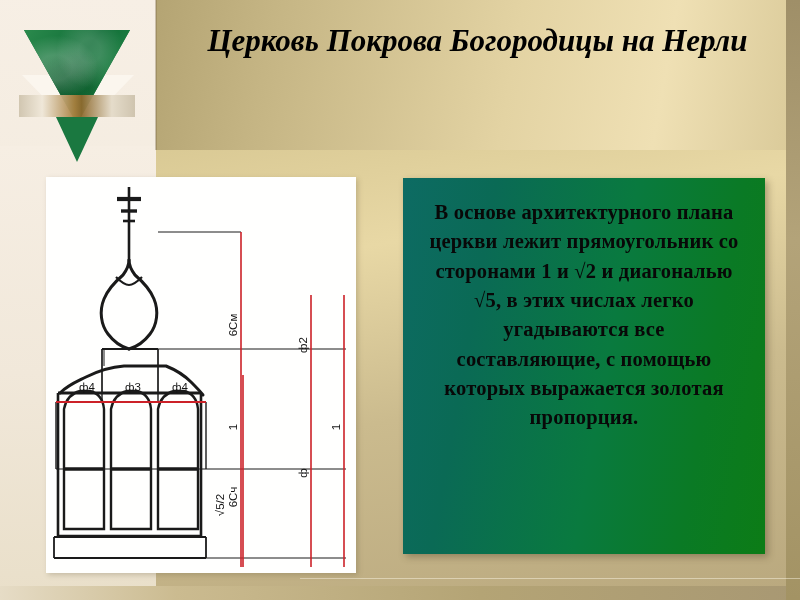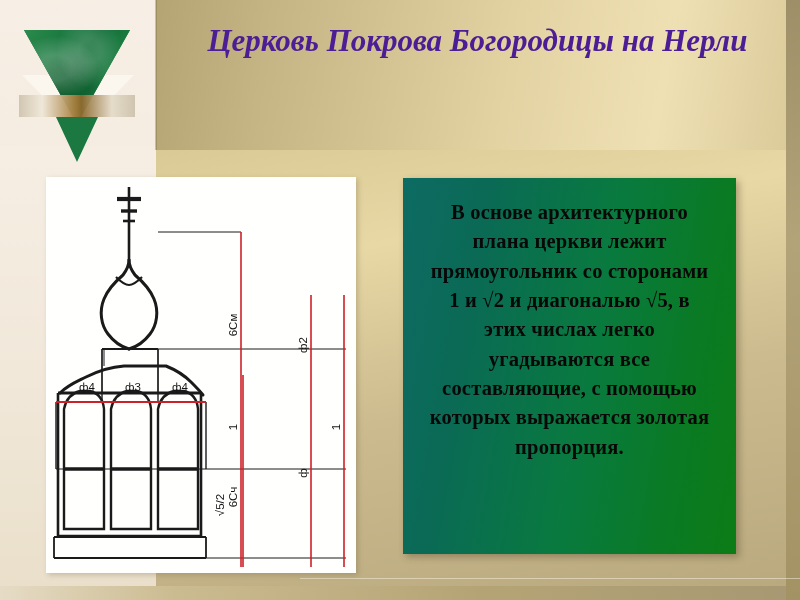--- a/index.html
+++ b/index.html
@@ -74,27 +74,27 @@
   .tri-tip {
     position:absolute; left:40px; top:97px; width:0; height:0;
     border-left:21px solid transparent; border-right:21px solid transparent;
     border-top:45px solid #1a7840;
   }
 
   
   #title {
     position:absolute; left:160px; top:20px; width:635px;
     text-align:center; font-style:italic; font-weight:bold;
-    font-size:31px; line-height:1.38; color:#4c1d95;
+    font-size:31px; line-height:1.38; color:#000000;
     font-family:"Liberation Serif", serif;
   }
 
   
   #green-box {
-    position:absolute; left:403px; top:178px; width:333px; height:376px;
+    position:absolute; left:403px; top:178px; width:362px; height:376px;
     background:linear-gradient(100deg,#0d6b63 0%, #0a6a55 22%, #097a3f 55%, #0a7a25 80%, #0c7c16 100%);
     box-shadow:3px 3px 7px rgba(60,50,25,0.35);
   }
   #green-text {
     padding:20px 26px 0 26px; text-align:center;
     font-family:"Liberation Serif", serif;
     font-weight:bold; font-size:20.5px; line-height:1.43;
     color:#080808;
     letter-spacing:0.2px;
   }

